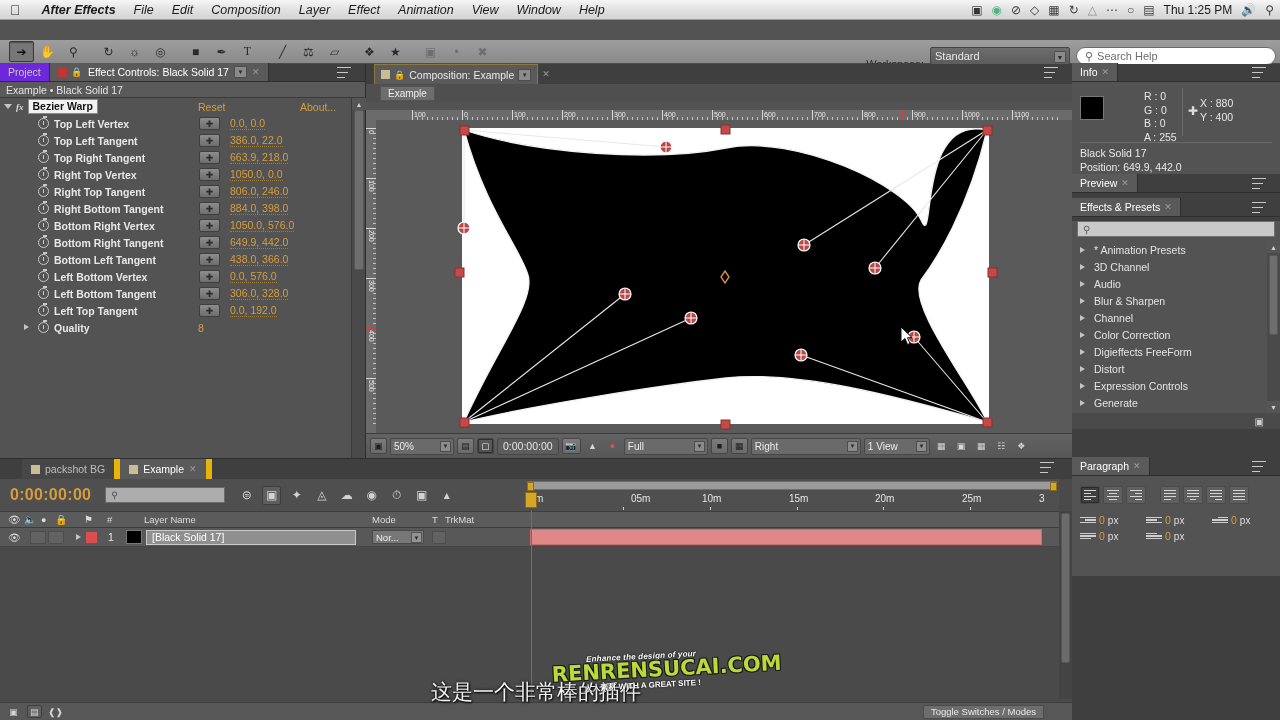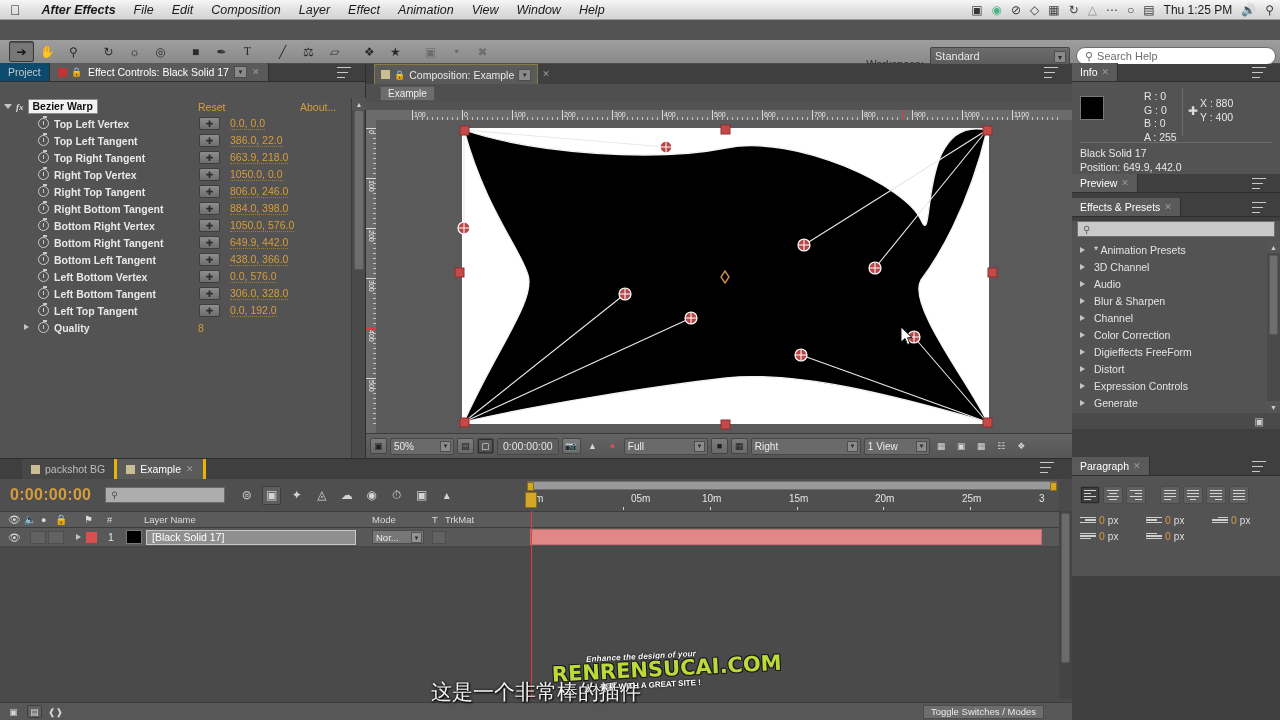--- a/index.html
+++ b/index.html
@@ -70,21 +70,21 @@
   }
 
   
   .panel{ position:absolute; background:#535353; }
   .panel-tabbar{
     height:18px; background:#3f3f3f; display:flex; align-items:flex-end;
     position:relative; border-bottom:1px solid #2e2e2e;
   }
   .ptab{
     height:18px; display:flex; align-items:center; gap:4px; padding:0 8px;
-    font-size:10.5px; color:#c8c8c8; background:#0c4a6e;
+    font-size:10.5px; color:#c8c8c8; background:#6d28d9;
     border-right:1px solid #2e2e2e; white-space:nowrap;
   }
   .ptab.active{ background:#5a5a5a; color:#fff; }
   .ptab .x{ font-size:9px; color:#9a9a9a; }
   .pmenu{ position:absolute; right:14px; top:3px; width:14px;height:11px;
     display:flex;flex-direction:column;justify-content:space-between;}
   .pmenu i{display:block;height:1px;background:#c9c9c9;}
   .pmenu i:nth-child(1){width:14px}
   .pmenu i:nth-child(2){width:11px}
   .pmenu i:nth-child(3){width:8px}
@@ -189,21 +189,21 @@
   .eff-scroll .thumb{position:absolute;left:2px;top:14px;width:9px;height:80px;background:#6e6e6e;
      border:1px solid #565656;border-radius:2px;}
   .eff-foot{ height:16px; background:#4a4a4a; display:flex;align-items:center;justify-content:flex-end;
      padding-right:16px;}
 
   
   #timeline{ left:0; top:458px; width:1072px; height:262px; background:#4a4a4a;
      border-top:1px solid #2e2e2e;}
   .tl-tabbar{ height:20px; background:#3f3f3f; display:flex; align-items:center; position:relative;}
   .tl-tab{ height:20px;display:flex;align-items:center;gap:5px;padding:0 9px;font-size:10.5px;
-     color:#bdbdbd;background:#474747;border-right:3px solid #eab308;}
+     color:#bdbdbd;background:#474747;border-right:6px solid #eab308;}
   .tl-tab.active{ background:#5a5a5a;color:#fff;}
   .tl-ctrl{ position:absolute; left:0; top:20px; width:527px; height:32px; background:#4f4f4f;
      display:flex; align-items:center; }
   .tc-time{ color:#d79d3c; font-size:16px; font-weight:bold; margin-left:10px; letter-spacing:.3px;}
   .tc-search{ margin-left:14px; width:120px;height:16px;background:#adadad;border:1px solid #6a6a6a;
      display:flex;align-items:center;gap:4px;padding:0 5px;font-size:9px;color:#4b4b4b;}
   .tc-icons{ display:flex; align-items:center; gap:6px; margin-left:12px;}
   .tc-ic{ width:19px;height:19px;display:flex;align-items:center;justify-content:center;
      font-size:12px; color:#d3d3d3;}
   .tc-ic.boxed{ border:1px solid #3d3d3d; background:#5e5e5e; border-radius:2px;}
@@ -363,20 +363,21 @@
         <span class="mini-dd">▼</span>
         <span class="x">✕</span>
       </div>
       <div class="pmenu">
           <i></i>
           <i></i>
           <i></i>
         </div>
     </div>
 
+    <div class="ec-head">Example • Black Solid 17</div>
 
     <div class="ec-body">
       <div class="ec-effect-row">
         <span class="tri down"></span>
         <span class="fxbadge">fx</span>
         <span class="effect-name">Bezier Warp</span>
         <span class="lnk reset">Reset</span>
         <span class="lnk about">About...</span>
       </div>
 

